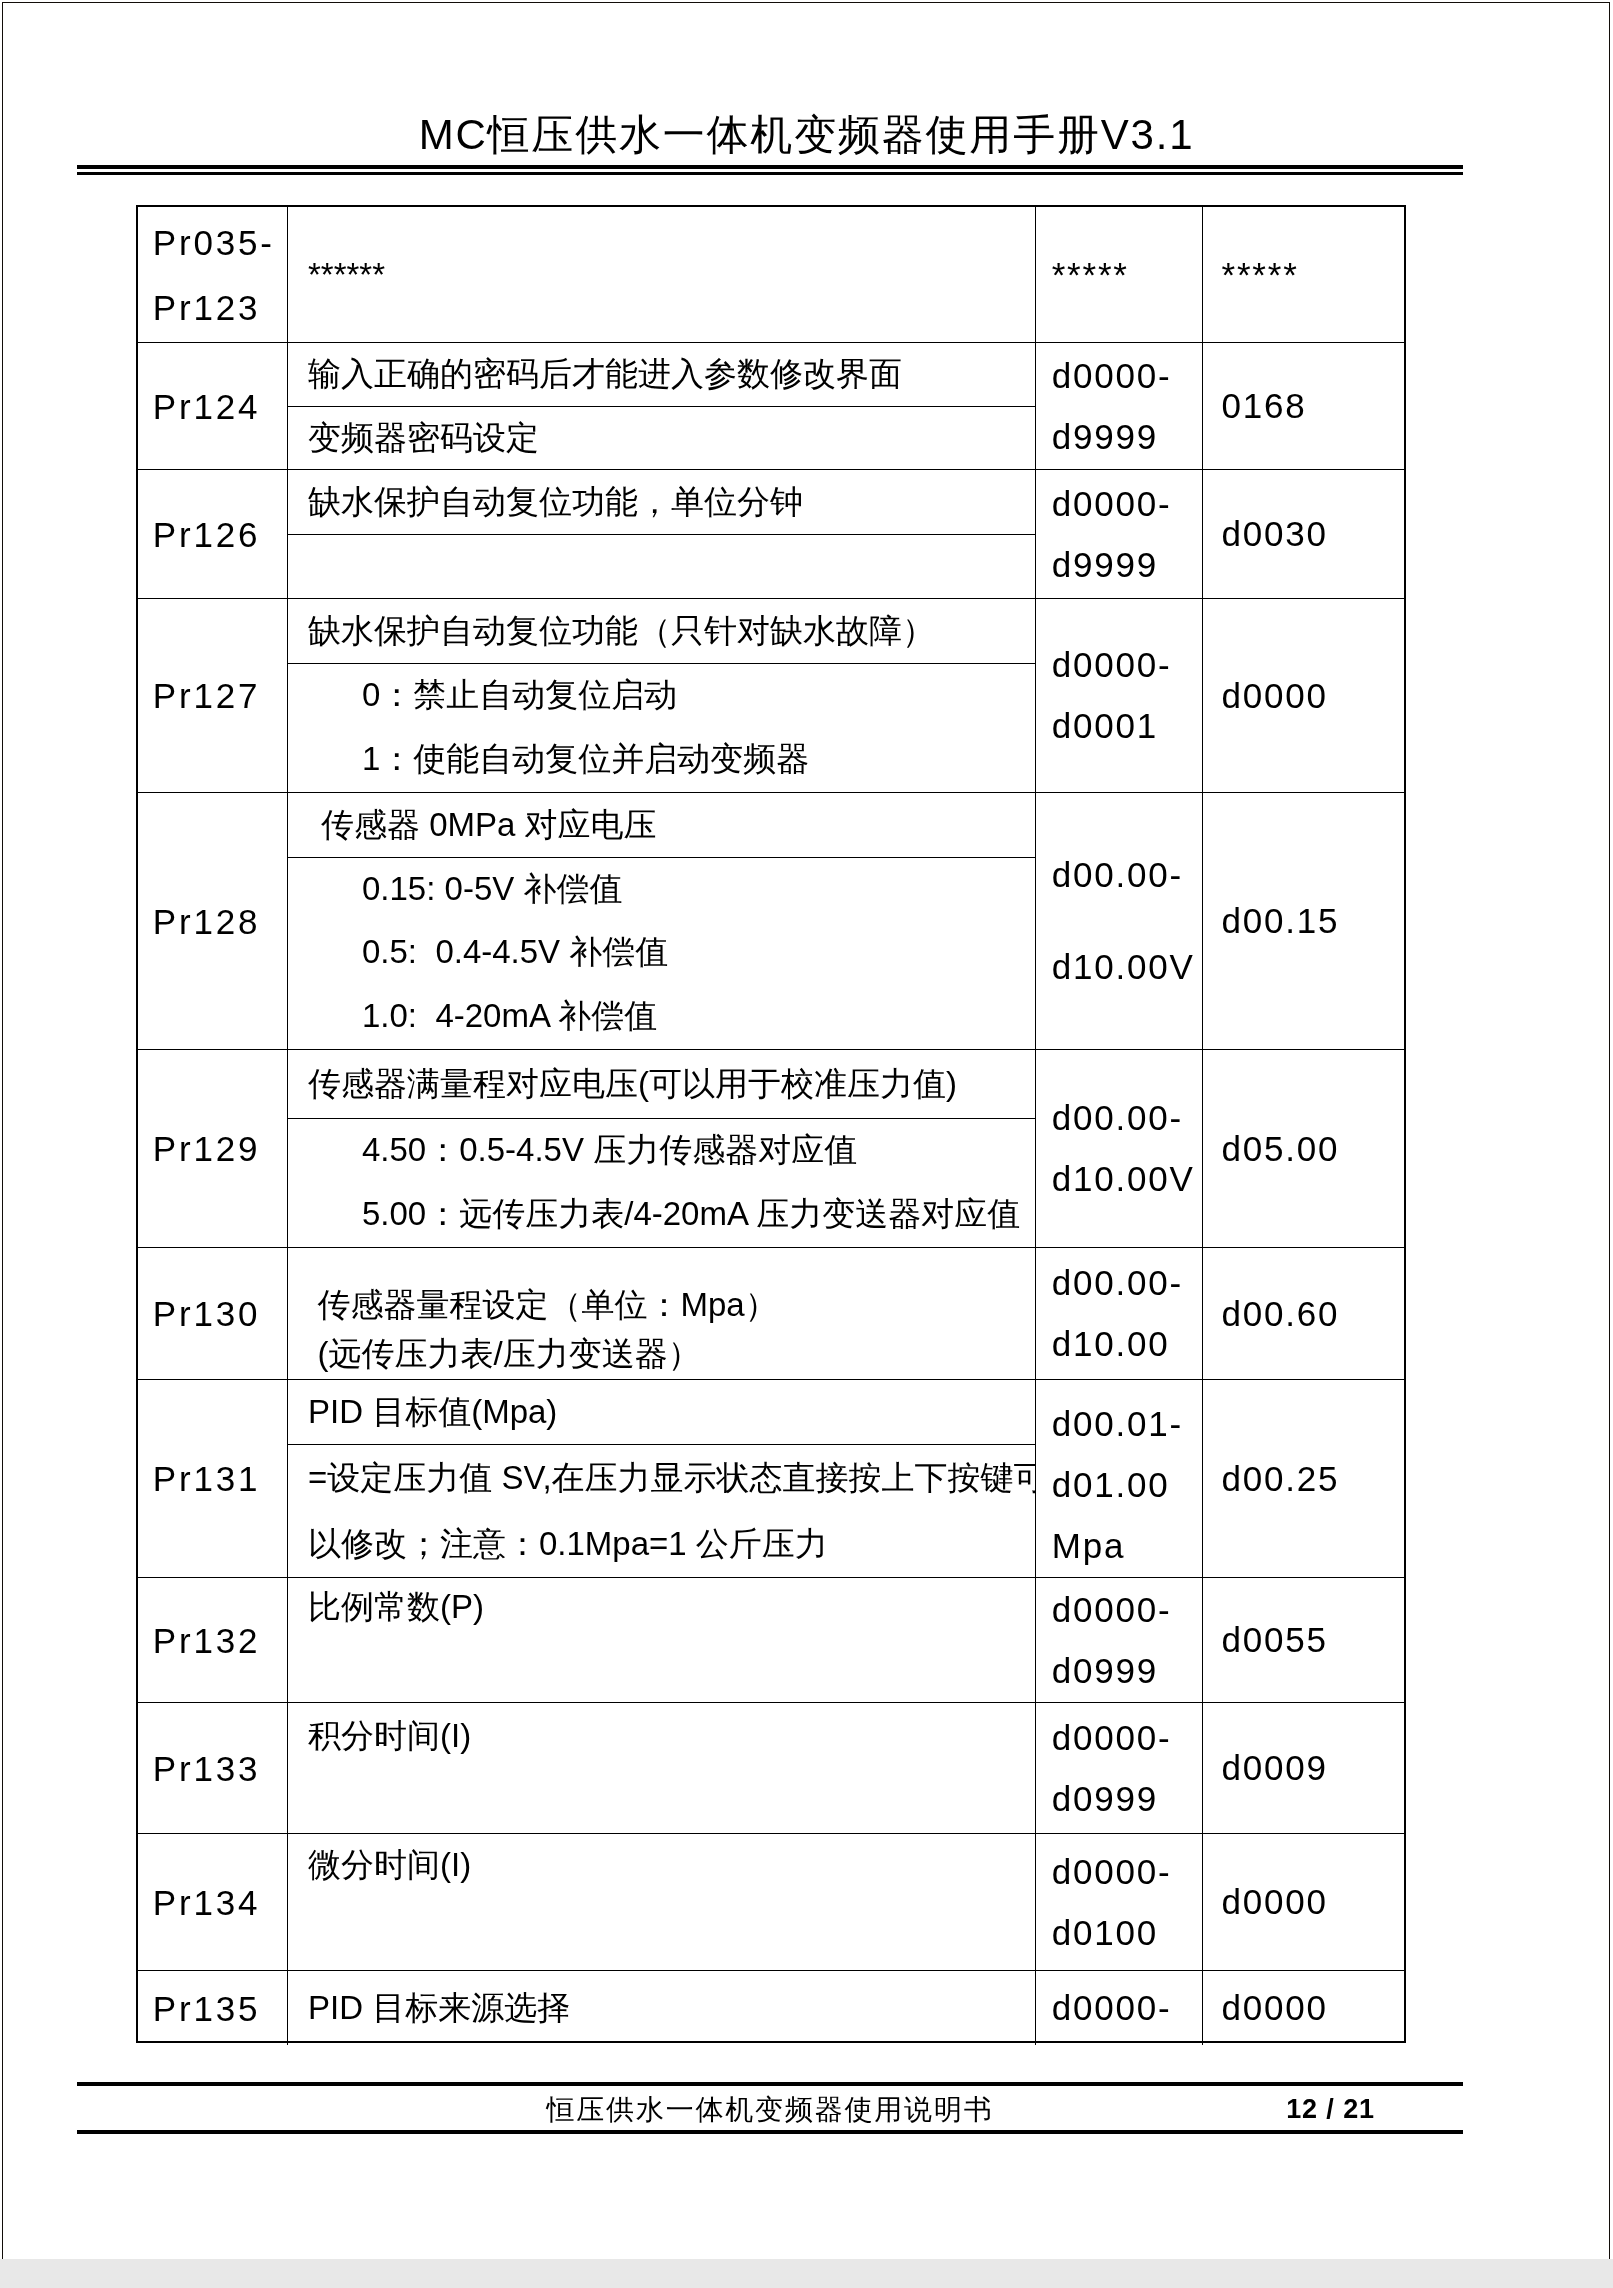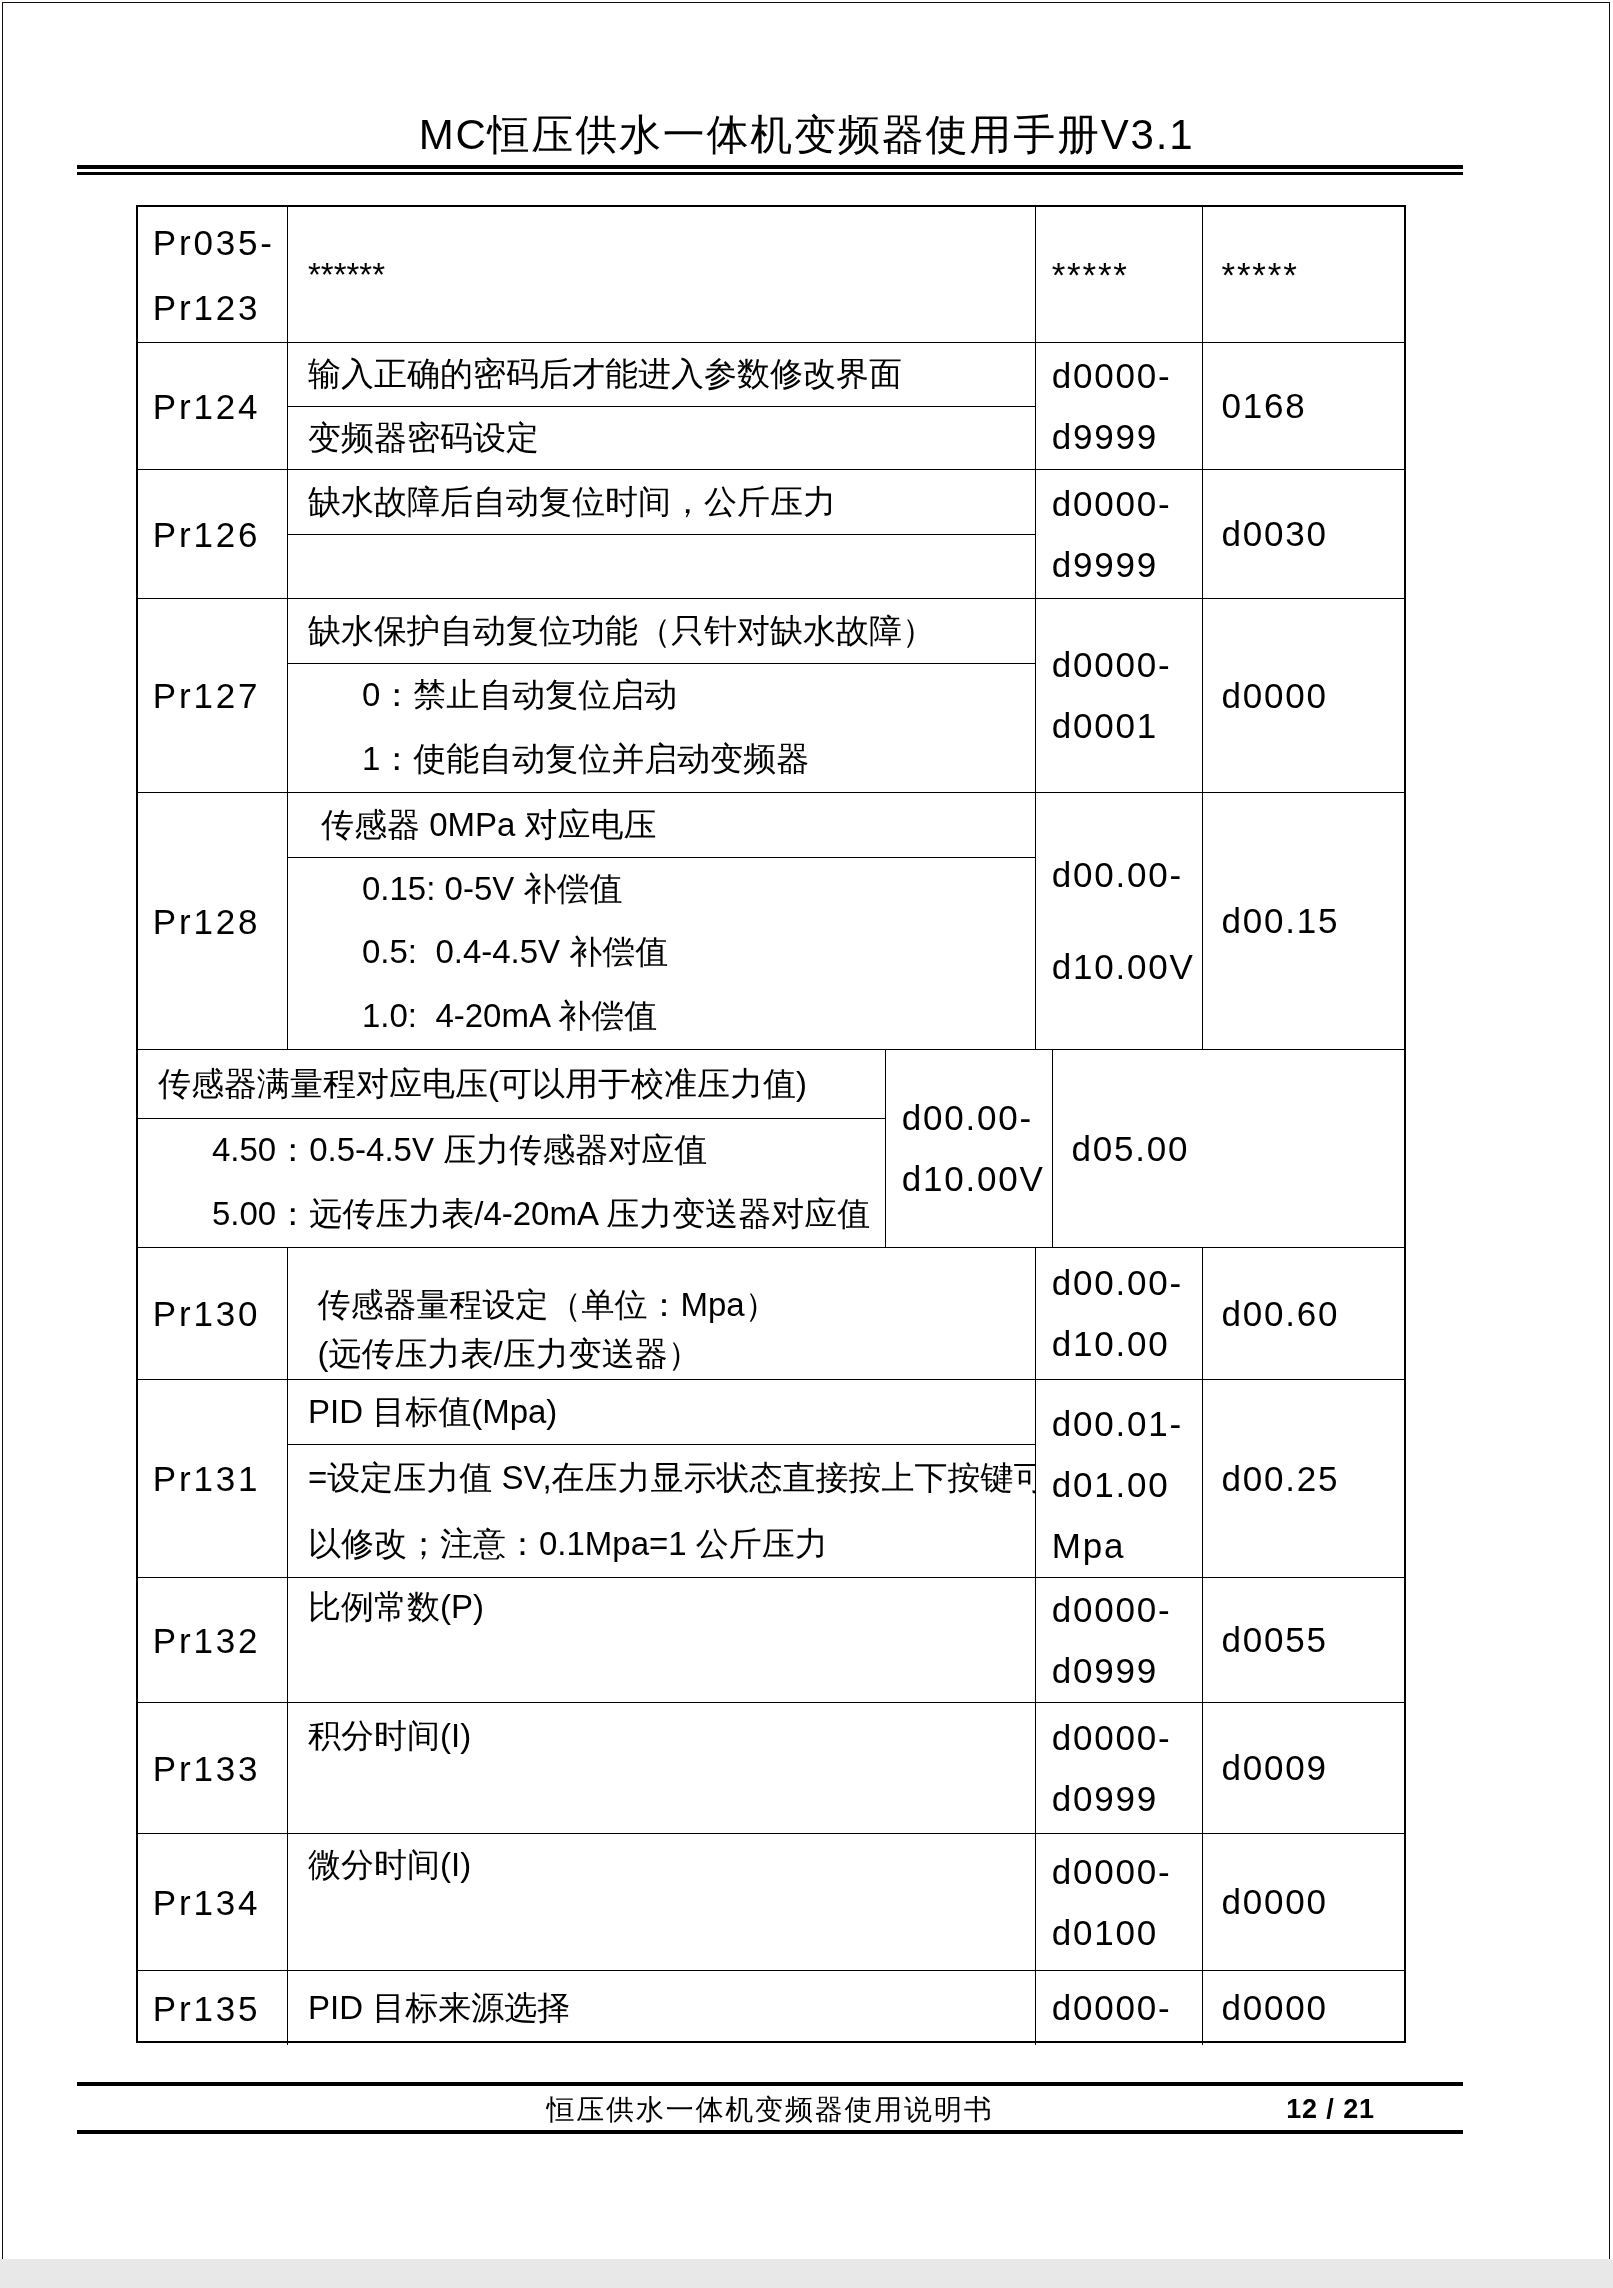--- a/index.html
+++ b/index.html
@@ -122,21 +122,21 @@
       </div>
       <div class="cell c-def">0168</div>
     </div>
 
     <div class="row" style="height:129px">
       <div class="cell c-code">
         <div>Pr126</div>
       </div>
       <div class="cell c-desc">
         <div class="subcell" style="height:65px">
-          <div class="ln">缺水故障后自动复位时间，公斤压力</div>
+          <div class="ln">缺水保护自动复位功能，单位分钟</div>
         </div>
         <div class="subcell" style="height:63px">
           <div class="ln"> </div>
         </div>
       </div>
       <div class="cell c-range">
         <div>d0000-</div>
         <div>d9999</div>
       </div>
       <div class="cell c-def">d0030</div>
@@ -177,20 +177,23 @@
         </div>
       </div>
       <div class="cell c-range">
         <div class="tall">d00.00-</div>
         <div class="tall">d10.00V</div>
       </div>
       <div class="cell c-def">d00.15</div>
     </div>
 
     <div class="row" style="height:198px">
+      <div class="cell c-code">
+        <div>Pr129</div>
+      </div>
       <div class="cell c-desc">
         <div class="subcell" style="height:69px">
           <div class="ln">传感器满量程对应电压(可以用于校准压力值)</div>
         </div>
         <div class="subcell" style="height:127px">
           <div class="ln ind" style="height:64px">4.50：0.5-4.5V 压力传感器对应值</div>
           <div class="ln ind" style="height:64px">5.00：远传压力表/4-20mA 压力变送器对应值</div>
         </div>
       </div>
       <div class="cell c-range">

